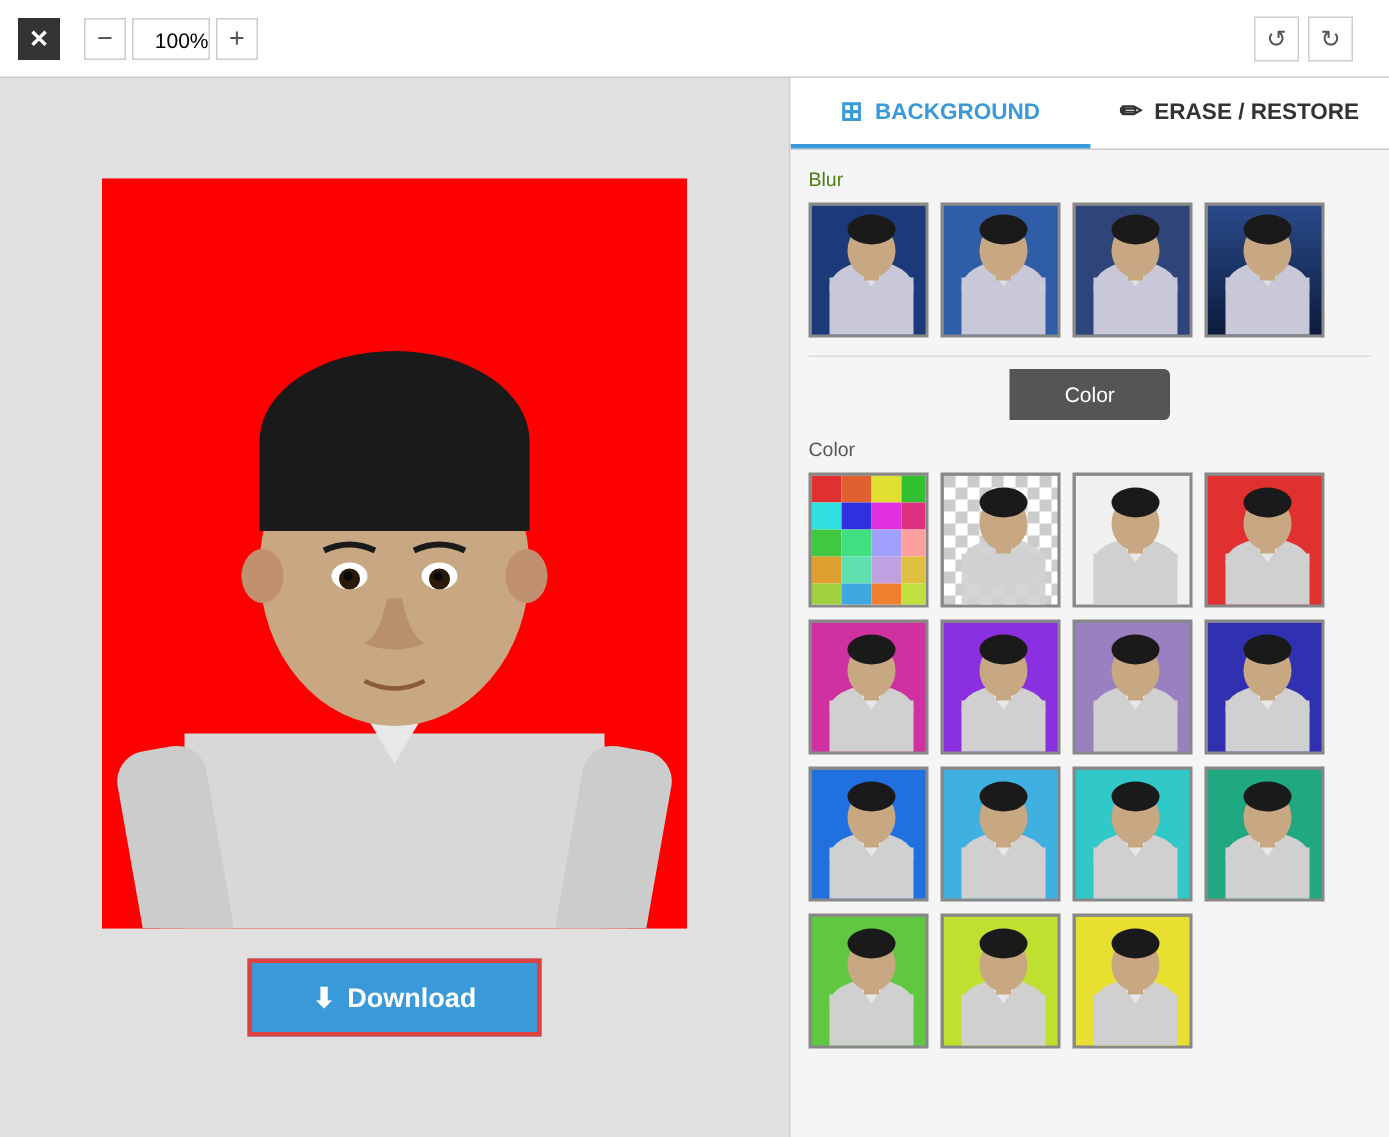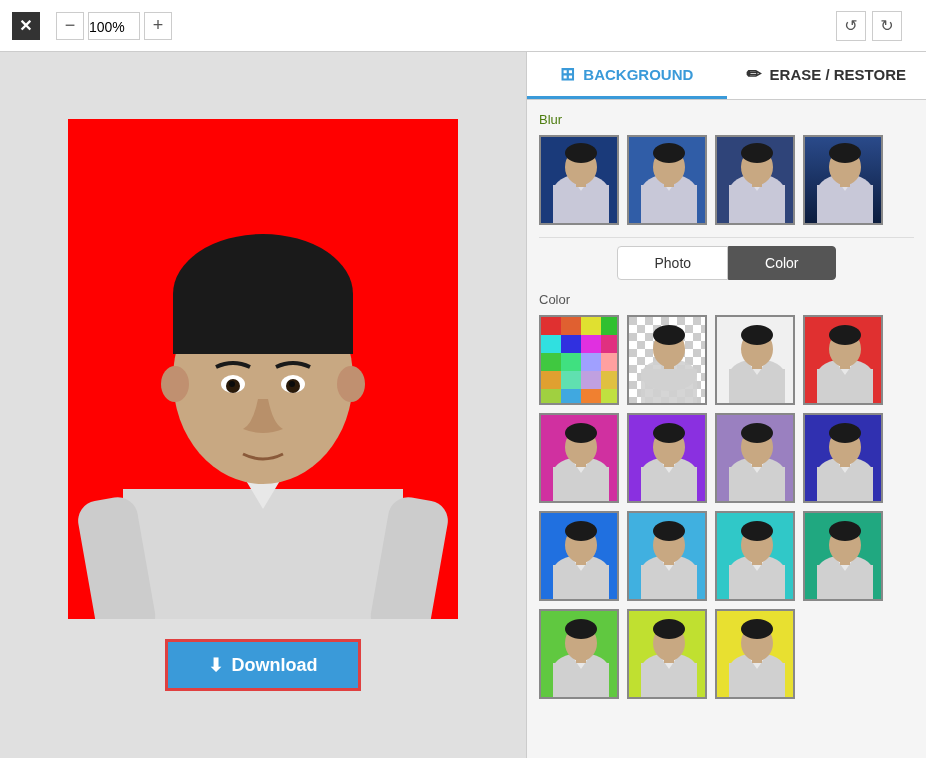--- a/index.html
+++ b/index.html
@@ -42,21 +42,21 @@
       background: #fff;
       border: 1px solid #ccc;
       cursor: pointer;
       font-size: 18px;
       display: flex; align-items: center; justify-content: center;
       color: #555;
     }
     .zoom-value {
       width: 52px; height: 28px;
       border: 1px solid #ccc;
-      text-align: left;
+      text-align: right;
       line-height: 28px;
       font-size: 14px;
       background: #fff;
     }
     .spacer { flex: 1; }
     .history-btns {
       display: flex; gap: 6px; margin-right: 12px;
     }
     .history-btn {
       width: 30px; height: 30px;
@@ -380,21 +380,20 @@
             <rect x="35" y="36" width="10" height="14" fill="#c8a882"></rect>
             <ellipse cx="40" cy="30" rx="16" ry="18" fill="#c8a882"></ellipse>
             <ellipse cx="40" cy="16" rx="16" ry="10" fill="#1a1a1a"></ellipse>
           </svg>
         </div>
       </div>
 
       <hr class="divider">
 
       <div class="toggle-row">
-        <button class="toggle-btn">Photo</button>
         <button class="toggle-btn active">Color</button>
       </div>
 
       <div class="color-section-label">Color</div>
       <div class="thumbnail-grid">
 
         <div class="thumbnail">
           <svg width="80" height="90" viewBox="0 0 80 90" xmlns="http://www.w3.org/2000/svg">
             <rect width="80" height="90" fill="#fff"></rect>
 

